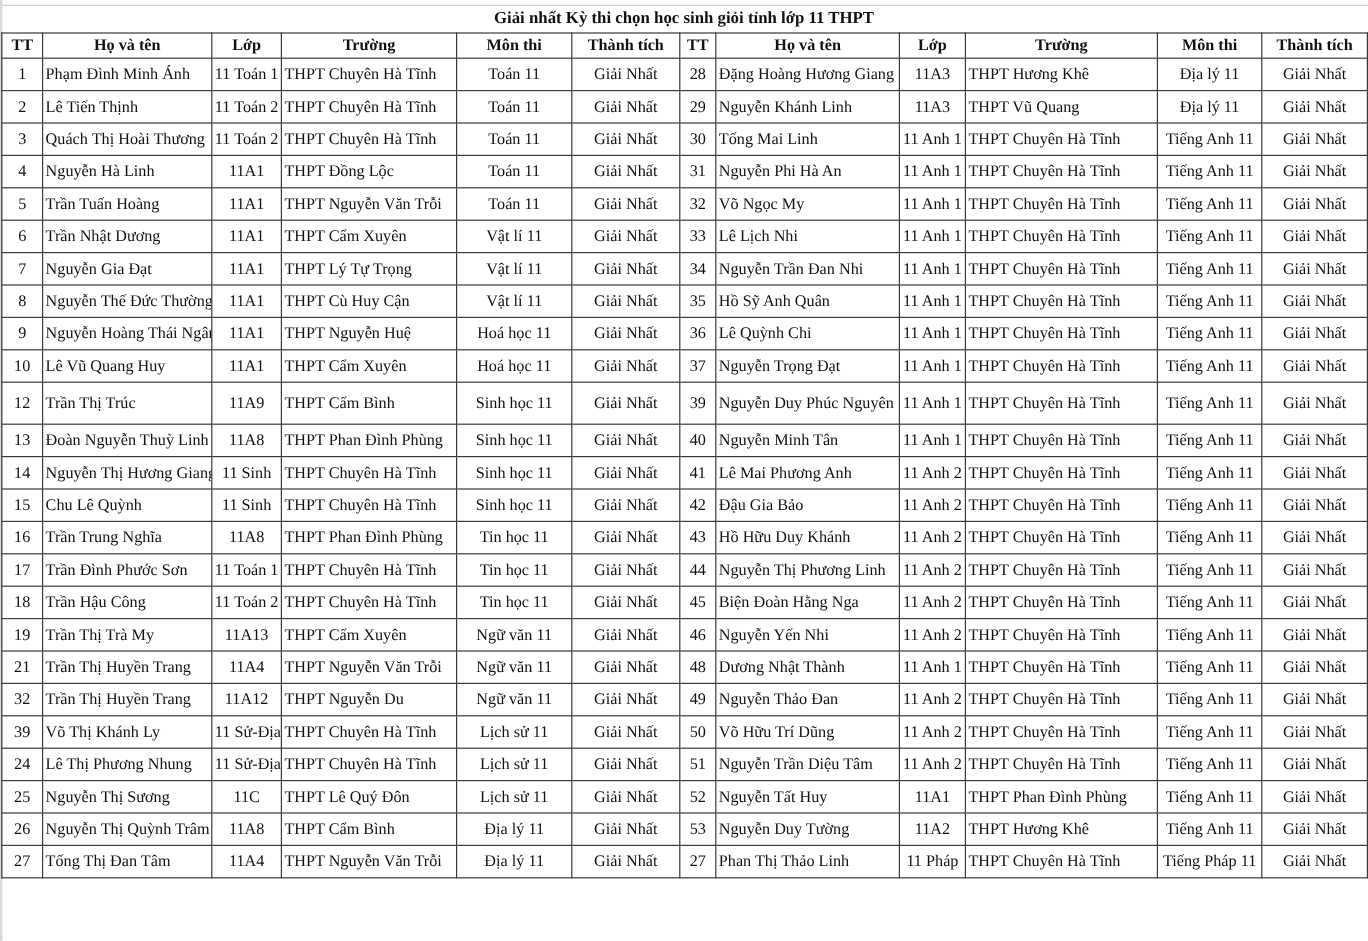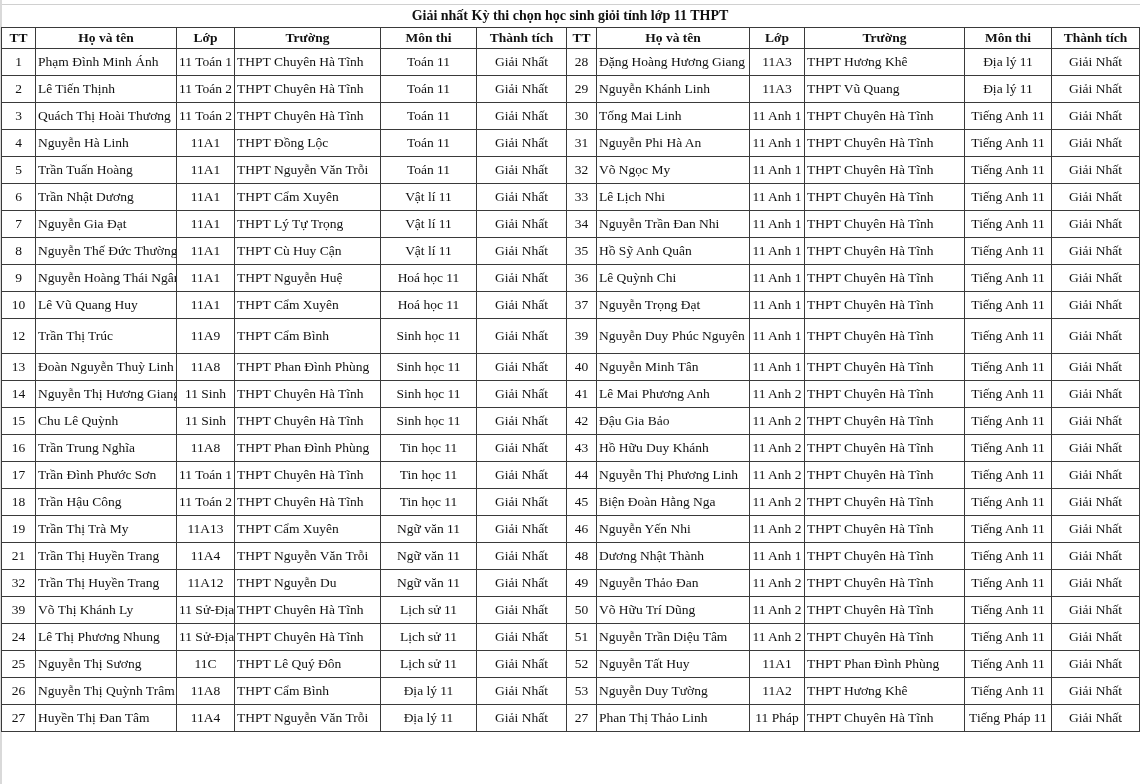--- a/index.html
+++ b/index.html
@@ -387,21 +387,21 @@
           <td class="c">Giải Nhất</td>
           <td class="c">53</td>
           <td class="l">Nguyễn Duy Tường</td>
           <td class="c">11A2</td>
           <td class="l">THPT Hương Khê</td>
           <td class="c">Tiếng Anh 11</td>
           <td class="c">Giải Nhất</td>
         </tr>
         <tr>
           <td class="c">27</td>
-          <td class="l">Huyền Thị Đan Tâm</td>
+          <td class="l">Tống Thị Đan Tâm</td>
           <td class="c">11A4</td>
           <td class="l">THPT Nguyễn Văn Trỗi</td>
           <td class="c">Địa lý 11</td>
           <td class="c">Giải Nhất</td>
           <td class="c">27</td>
           <td class="l">Phan Thị Thảo Linh</td>
           <td class="c">11 Pháp</td>
           <td class="l">THPT Chuyên Hà Tĩnh</td>
           <td class="c">Tiếng Pháp 11</td>
           <td class="c">Giải Nhất</td>

